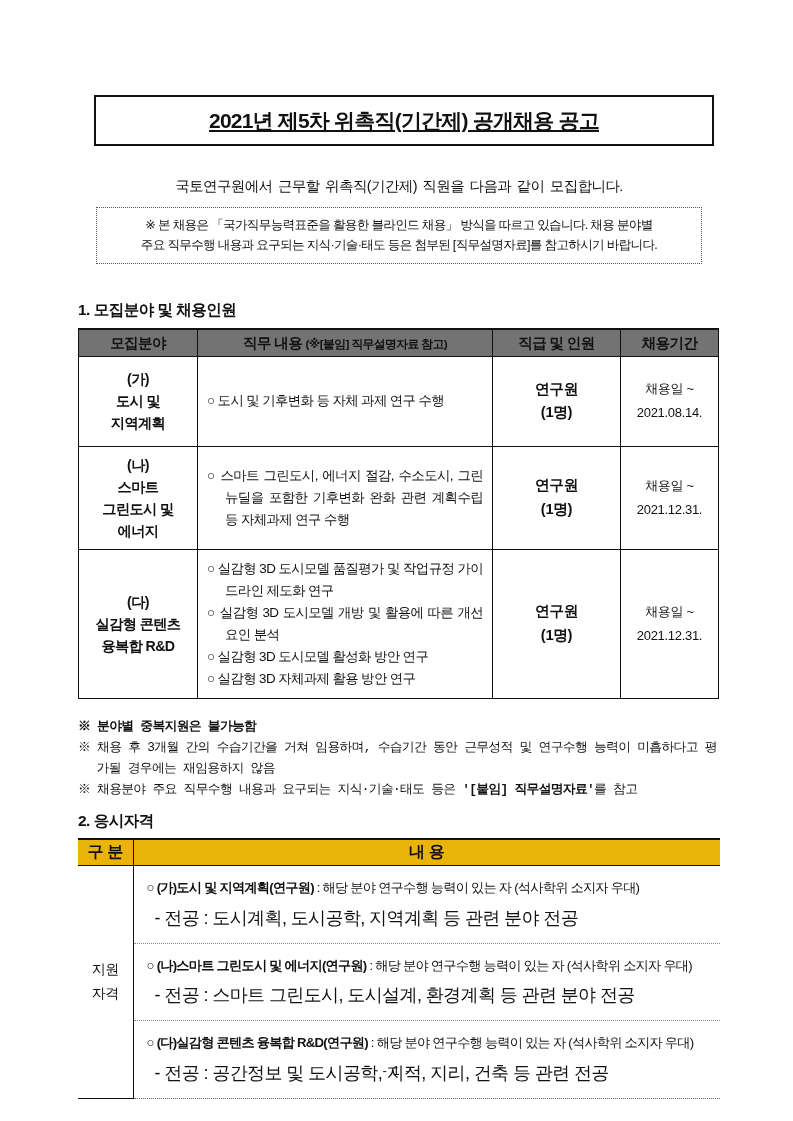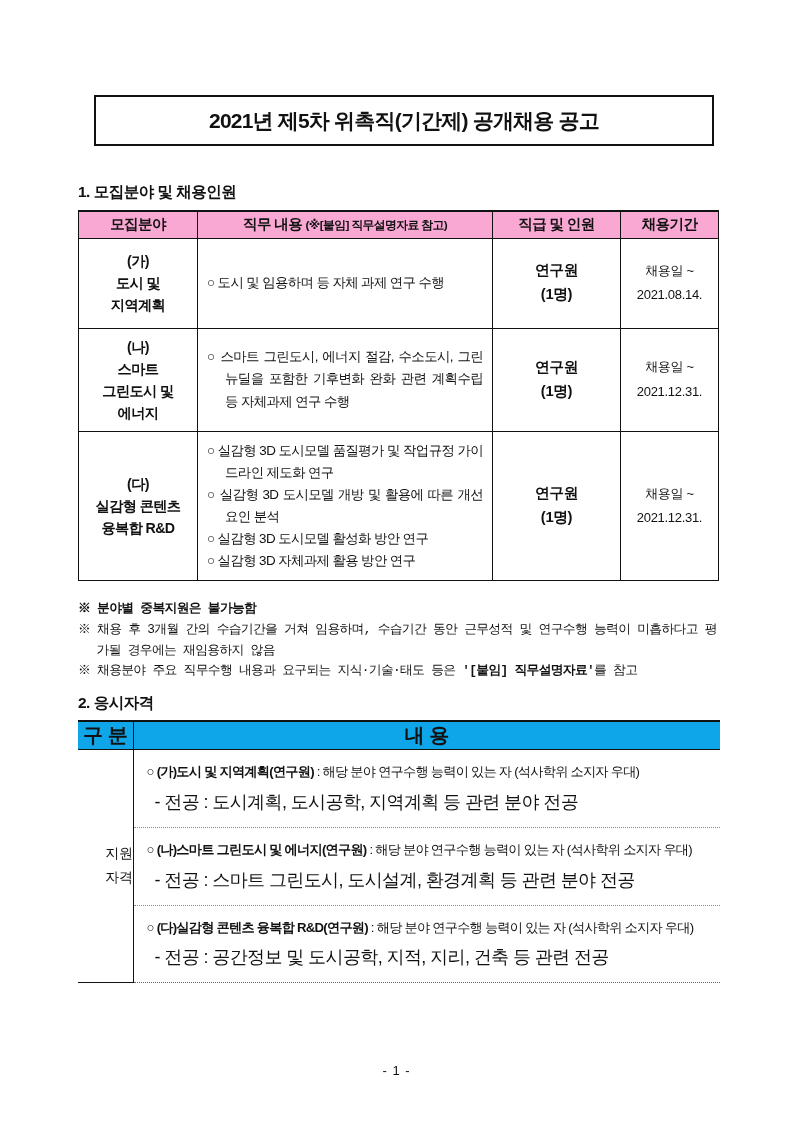--- a/index.html
+++ b/index.html
@@ -26,20 +26,21 @@
   
   .title-box {
     margin-top: 95px;
     margin-left: 16px;
     margin-right: 6px;
     border: 2.4px solid #111;
     height: 51px;
     display: flex;
     align-items: center;
     justify-content: center;
+    text-decoration: underline;
   }
   .title-box .title-text {
     font-size: 21px;
     font-weight: bold;
     letter-spacing: -0.8px;
   }
 
   
   .intro {
     margin-top: 31px;
@@ -80,21 +81,21 @@
     table-layout: fixed;
     border: 1.4px solid #111;
     border-top: 2.4px solid #111;
   }
   table.t1 th, table.t1 td {
     border: 1.2px solid #111;
     vertical-align: middle;
   }
   table.t1 thead tr { height: 27px; }
   table.t1 thead th {
-    background: #f9a8d4;
+    background: #737373;
     font-size: 14.5px;
     font-weight: bold;
     text-align: center;
     letter-spacing: -0.6px;
   }
   table.t1 thead th .h-sub {
     font-size: 11.8px;
     font-weight: bold;
   }
   tr.row-a { height: 90px; }
@@ -148,31 +149,31 @@
   
   table.t2 {
     margin-top: 6px;
     width: 642px;
     border-collapse: collapse;
     table-layout: fixed;
     border-top: 2.4px solid #111;
   }
   table.t2 thead tr { height: 26px; }
   table.t2 thead th {
-    background: #0ea5e9;
-    font-size: 20px;
+    background: #eab308;
+    font-size: 16px;
     font-weight: bold;
     text-align: center;
     border-bottom: 1.5px solid #111;
     letter-spacing: -0.3px;
   }
   table.t2 .w-label { width: 55px; }
   table.t2 th.c1, table.t2 td.cell-label { border-right: 1.5px solid #111; }
   td.cell-label {
-    text-align: right;
+    text-align: center;
     vertical-align: middle;
     font-size: 14px;
     white-space: pre-line;
     line-height: 1.7;
     border-bottom: 1.5px solid #111;
   }
   td.cell-items {
     border-bottom: 1px dotted #666;
     padding: 0;
   }
@@ -204,21 +205,26 @@
 </head>
 <body>
 
 <div class="page">
   <div class="content">
 
     <div class="title-box">
       <span class="title-text">2021년 제5차 위촉직(기간제) 공개채용 공고</span>
     </div>
 
-
+    <p class="intro">국토연구원에서 근무할 위촉직(기간제) 직원을 다음과 같이 모집합니다.</p>
+
+    <div class="notice-box">
+      <div class="notice-line">※ 본 채용은 「국가직무능력표준을 활용한 블라인드 채용」 방식을 따르고 있습니다. 채용 분야별</div>
+      <div class="notice-line">주요 직무수행 내용과 요구되는 지식·기술·태도 등은 첨부된 [직무설명자료]를 참고하시기 바랍니다.</div>
+    </div>
 
     <h2 class="sec-heading s1">1. 모집분야 및 채용인원</h2>
 
     <table class="t1">
       <colgroup>
         <col style="width:119px">
         <col style="width:295px">
         <col style="width:128px">
         <col style="width:98px">
       </colgroup>
@@ -229,21 +235,21 @@
           <th>직급 및 인원</th>
           <th>채용기간</th>
         </tr>
       </thead>
       <tbody>
         <tr class="row-a">
           <td class="cell-field">(가)
 도시 및
 지역계획</td>
           <td class="cell-duties">
-            <div class="duty">○ 도시 및 임용하며 등 자체 과제 연구 수행</div>
+            <div class="duty">○ 도시 및 기후변화 등 자체 과제 연구 수행</div>
           </td>
           <td class="cell-pos">연구원
 (1명)</td>
           <td class="cell-per">채용일 ~
 2021.08.14.</td>
         </tr>
         <tr class="row-b">
           <td class="cell-field">(나)
 스마트
 그린도시 및

